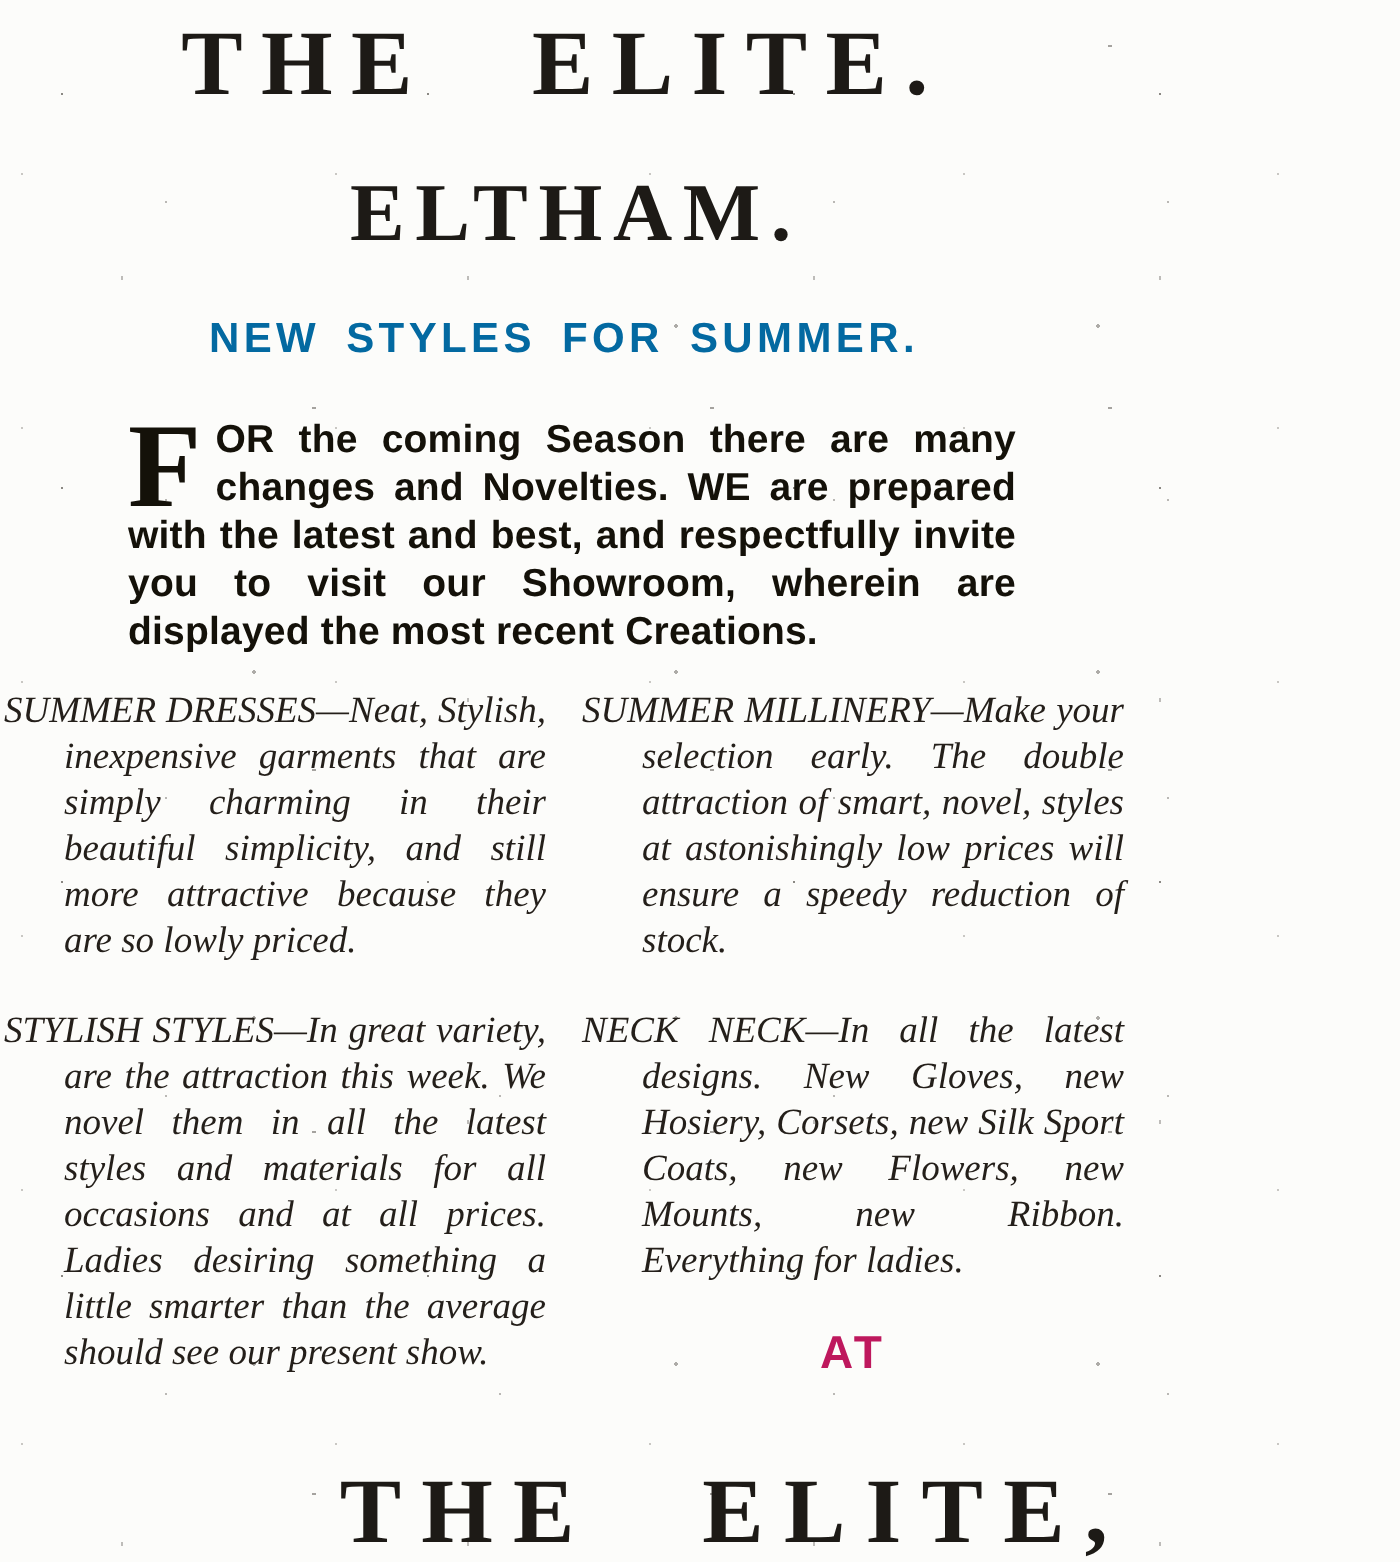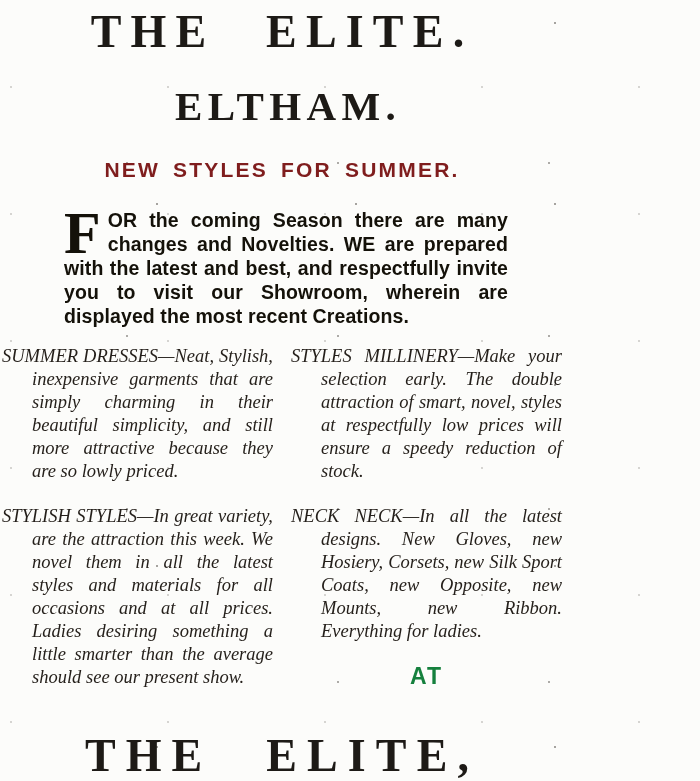--- a/index.html
+++ b/index.html
@@ -45,21 +45,21 @@
   }
   .tagline {
     margin-top: 30px;
     font-family: "Liberation Sans", "DejaVu Sans", sans-serif;
     font-weight: 700;
     font-size: 21px;
     line-height: 24px;
     letter-spacing: 2.2px;
     word-spacing: 5px;
     text-align: center;
-    color: #7f1d1d;
+    color: #0369a1;
   }
 
   
   .intro {
     margin: 26px 56px 0 64px;
     font-family: "Liberation Sans", "DejaVu Sans", sans-serif;
     font-weight: 700;
     font-size: 19.5px;
     line-height: 24px;
     letter-spacing: 0.1px;
@@ -93,30 +93,31 @@
     text-align: justify;
     font-style: italic;
   }
   .at {
     margin-top: 3px;
     text-align: center;
     font-family: "Liberation Sans", "DejaVu Sans", sans-serif;
     font-weight: 700;
     font-size: 23px;
     letter-spacing: 2px;
-    color: #15803d;
+    color: #be185d;
   }
 
   
   .title-bottom {
     margin-top: 21px;
     font-size: 46px;
     line-height: 48px;
     letter-spacing: 0.22em;
     word-spacing: 0.7em;
+    text-align: right;
   }
   .address {
     margin: 20px 0 0 0;
     display: flex;
     justify-content: center;
     transform: translateX(-14px);
     font-family: "Liberation Sans", "DejaVu Sans", sans-serif;
     font-weight: 700;
     font-size: 21.5px;
     line-height: 24px;
@@ -138,22 +139,22 @@
   <h3 class="tagline">NEW STYLES FOR SUMMER.</h3>
 
   <p class="intro"><span class="dropcap">F</span><span>OR the coming Season there are many changes and Novelties.  WE are prepared with the latest and best, and respectfully invite you to visit our Showroom, wherein are displayed the most recent Creations.</span></p>
 
   <div class="cols">
     <div class="col">
       <p class="para"><span>SUMMER DRESSES</span><span>—Neat, Stylish, inexpensive garments that are simply charming in their beautiful simplicity, and still more attractive because they are so lowly priced.</span></p>
       <p class="para"><span>STYLISH STYLES</span><span>—In great variety, are the attraction this week. We novel them in all the latest styles and materials for all occasions and at all prices. Ladies desiring something a little smarter than the average should see our present show.</span></p>
     </div>
     <div class="col">
-      <p class="para"><span>STYLES MILLINERY</span><span>—Make your selection early.  The double attraction of smart, novel, styles at respectfully low prices will ensure a speedy reduction of stock.</span></p>
-      <p class="para"><span>NECK NECK</span><span>—In all the latest designs.  New Gloves, new Hosiery, Corsets, new Silk Sport Coats, new Opposite, new Mounts, new Ribbon.  Everything for ladies.</span></p>
+      <p class="para"><span>SUMMER MILLINERY</span><span>—Make your selection early.  The double attraction of smart, novel, styles at astonishingly low prices will ensure a speedy reduction of stock.</span></p>
+      <p class="para"><span>NECK NECK</span><span>—In all the latest designs.  New Gloves, new Hosiery, Corsets, new Silk Sport Coats, new Flowers, new Mounts, new Ribbon.  Everything for ladies.</span></p>
       <div class="at">AT</div>
     </div>
   </div>
 
   <h1 class="display title-bottom">THE ELITE,</h1>
 
   <p class="address">
       <span class="addr-gap"></span>
       <span>Opposite Coronation Hotel.</span>
     </p>

